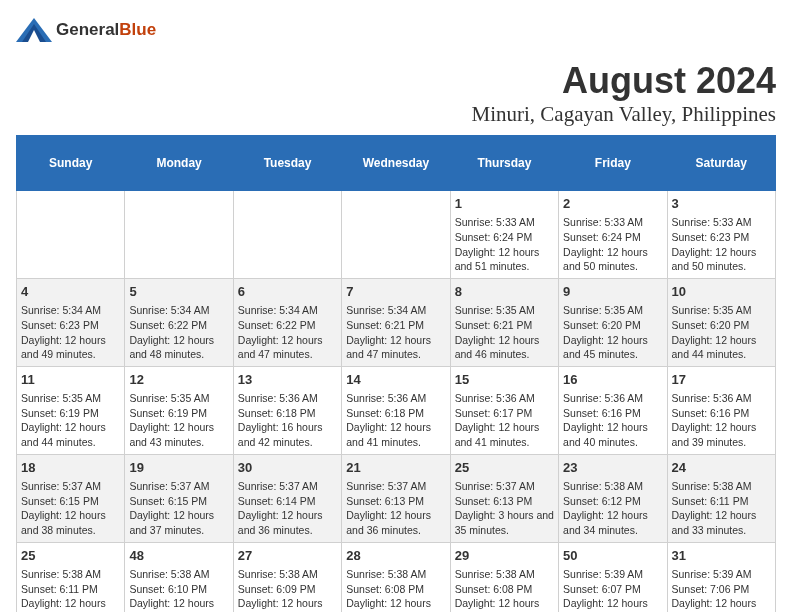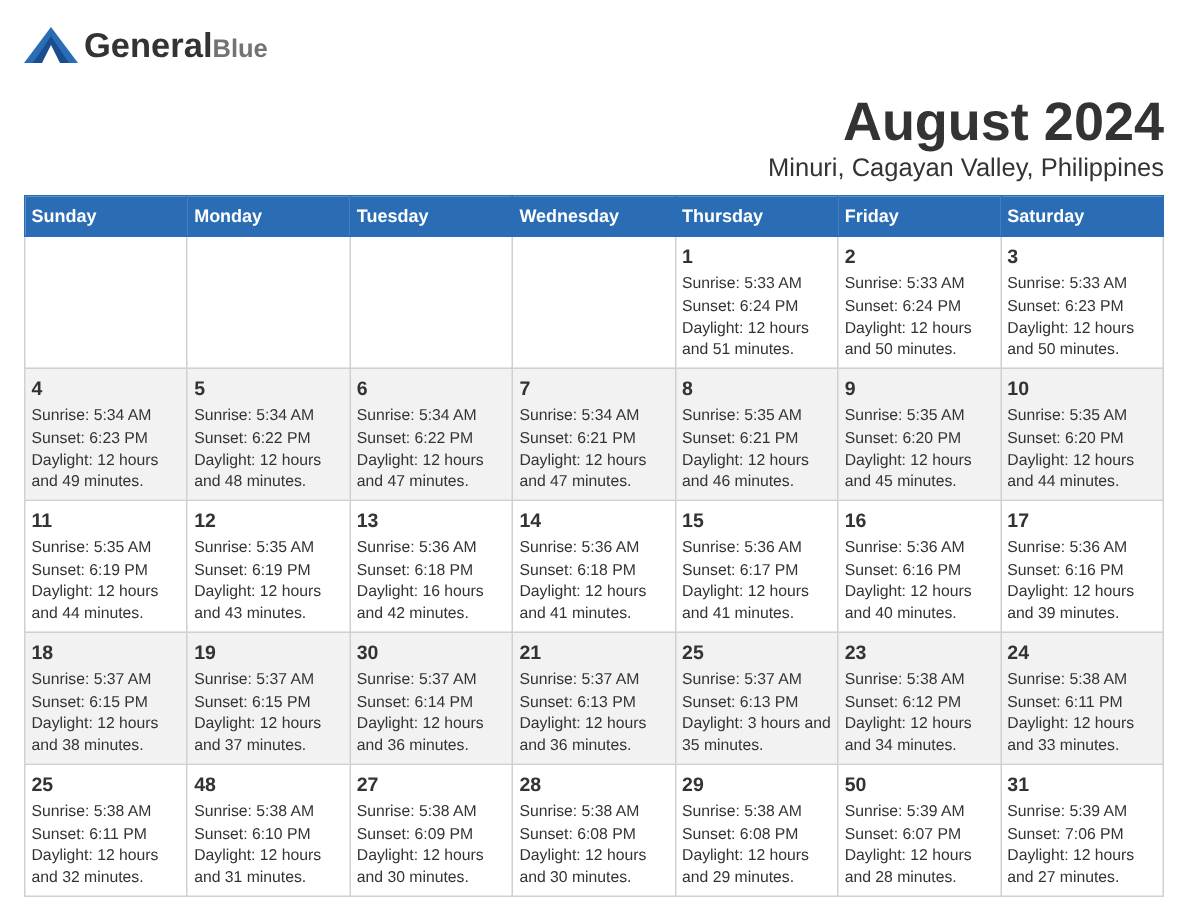--- a/index.html
+++ b/index.html
@@ -28,35 +28,36 @@
     .title-area {
       text-align: right;
       margin-top: 44px;
     }
     .main-title {
       font-size: 36px;
       font-weight: bold;
       color: #333;
     }
     .subtitle {
-      font-size: 17px;
+      font-size: 21px;
       color: #333;
+      font-family: Liberation Serif, serif;
     }
     table {
       width: 100%;
       border-collapse: collapse;
       font-size: 11px;
     }
     thead tr {
       background-color: #2a6db5;
       color: #fff;
     }
     thead th {
-      padding: 6px 4px;
-      text-align: left;
+      padding: 20px 4px;
+      text-align: center;
       font-size: 12px;
       border: 1px solid #2a6db5;
     }
     tbody tr {
       vertical-align: top;
     }
     tbody tr:nth-child(odd) {
       background-color: #fff;
     }
     tbody tr:nth-child(even) {
@@ -90,21 +91,21 @@
 
 <div class="header-area">
   <div class="logo">
     <svg class="logo-icon" viewBox="0 0 36 28" xmlns="http://www.w3.org/2000/svg">
       <polygon points="18,2 36,26 0,26" fill="#2a6db5"></polygon>
       <polygon points="18,8 30,26 6,26" fill="#1a4d8f"></polygon>
       <polygon points="18,14 24,26 12,26" fill="#fff"></polygon>
     </svg>
     <div>
       <div>
-        <span style="font-size:23px;font-weight:bold;color:#333;">General</span><span style="font-size:17px;font-weight:bold;color:#737373;">Blue</span>
+        <span style="font-size:17px;font-weight:bold;color:#333;">General</span><span style="font-size:17px;font-weight:bold;color:#c2410c;">Blue</span>
       </div>
     </div>
   </div>
   <div class="title-area">
     <div class="main-title">August 2024</div>
     <div class="subtitle">Minuri, Cagayan Valley, Philippines</div>
   </div>
 </div>
 
 <table>

